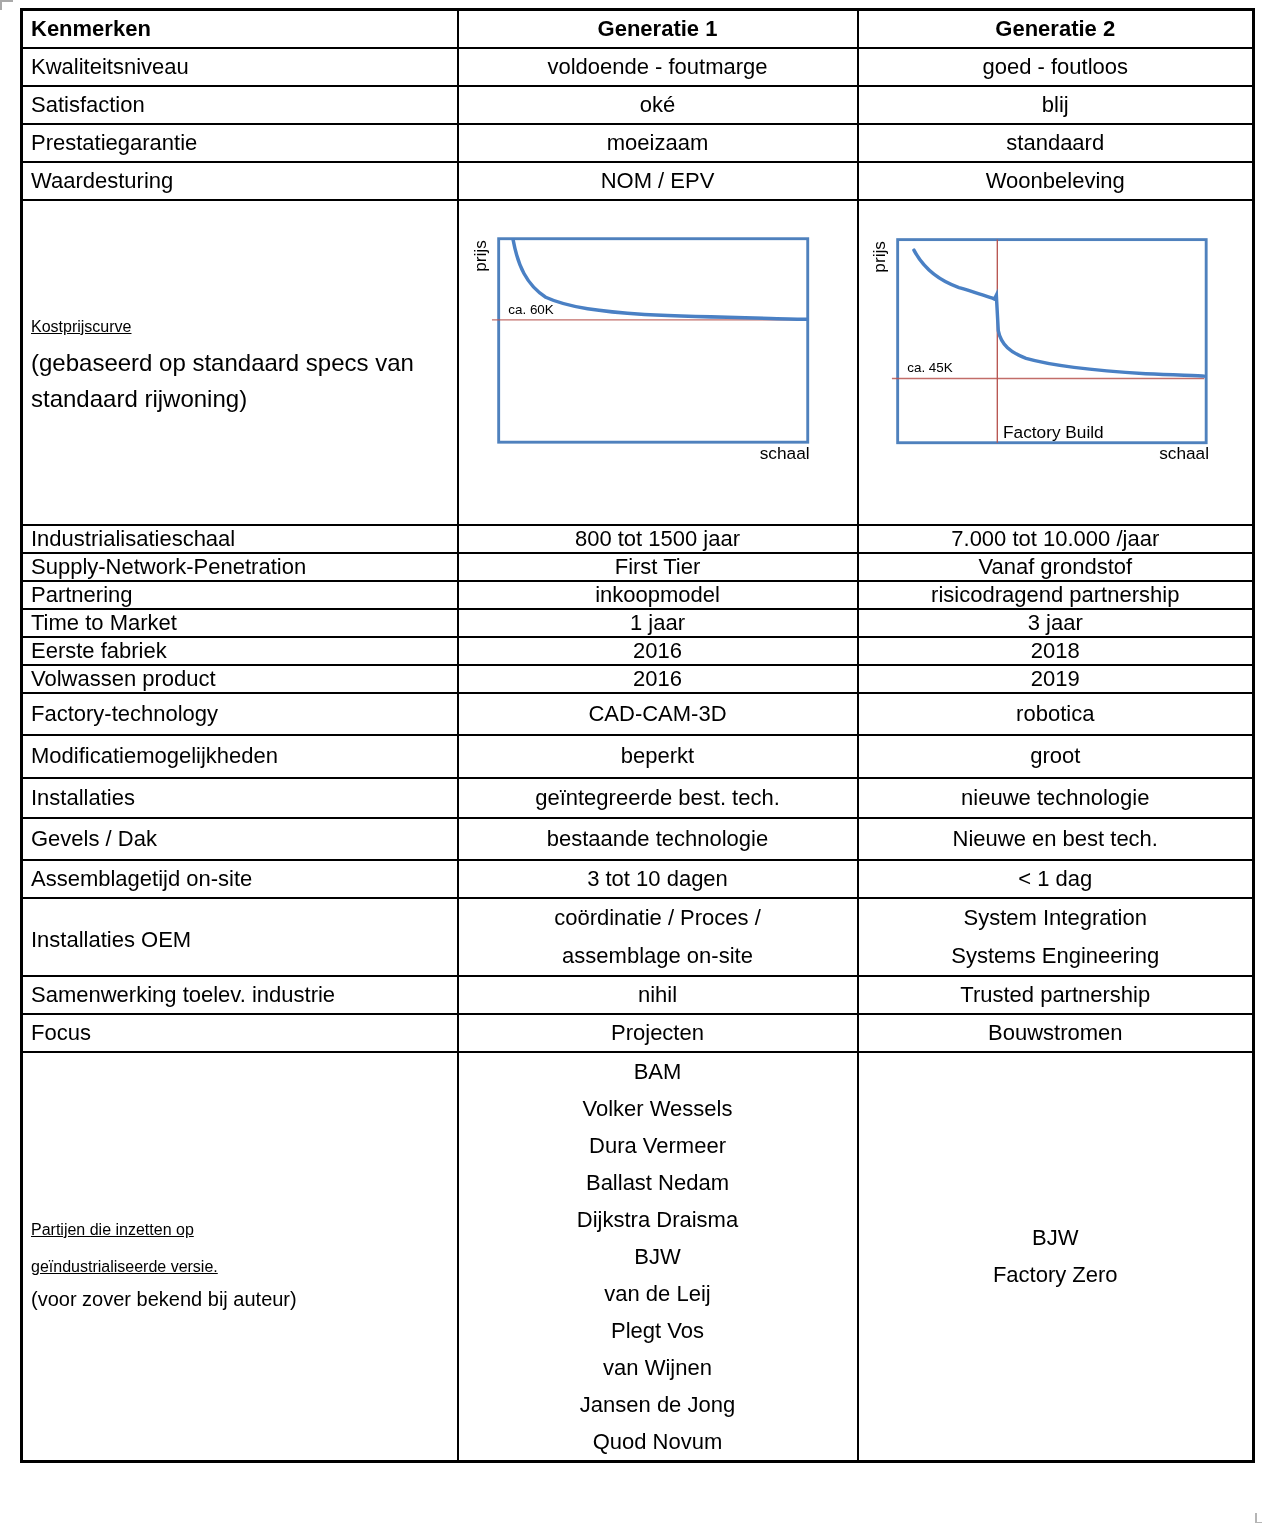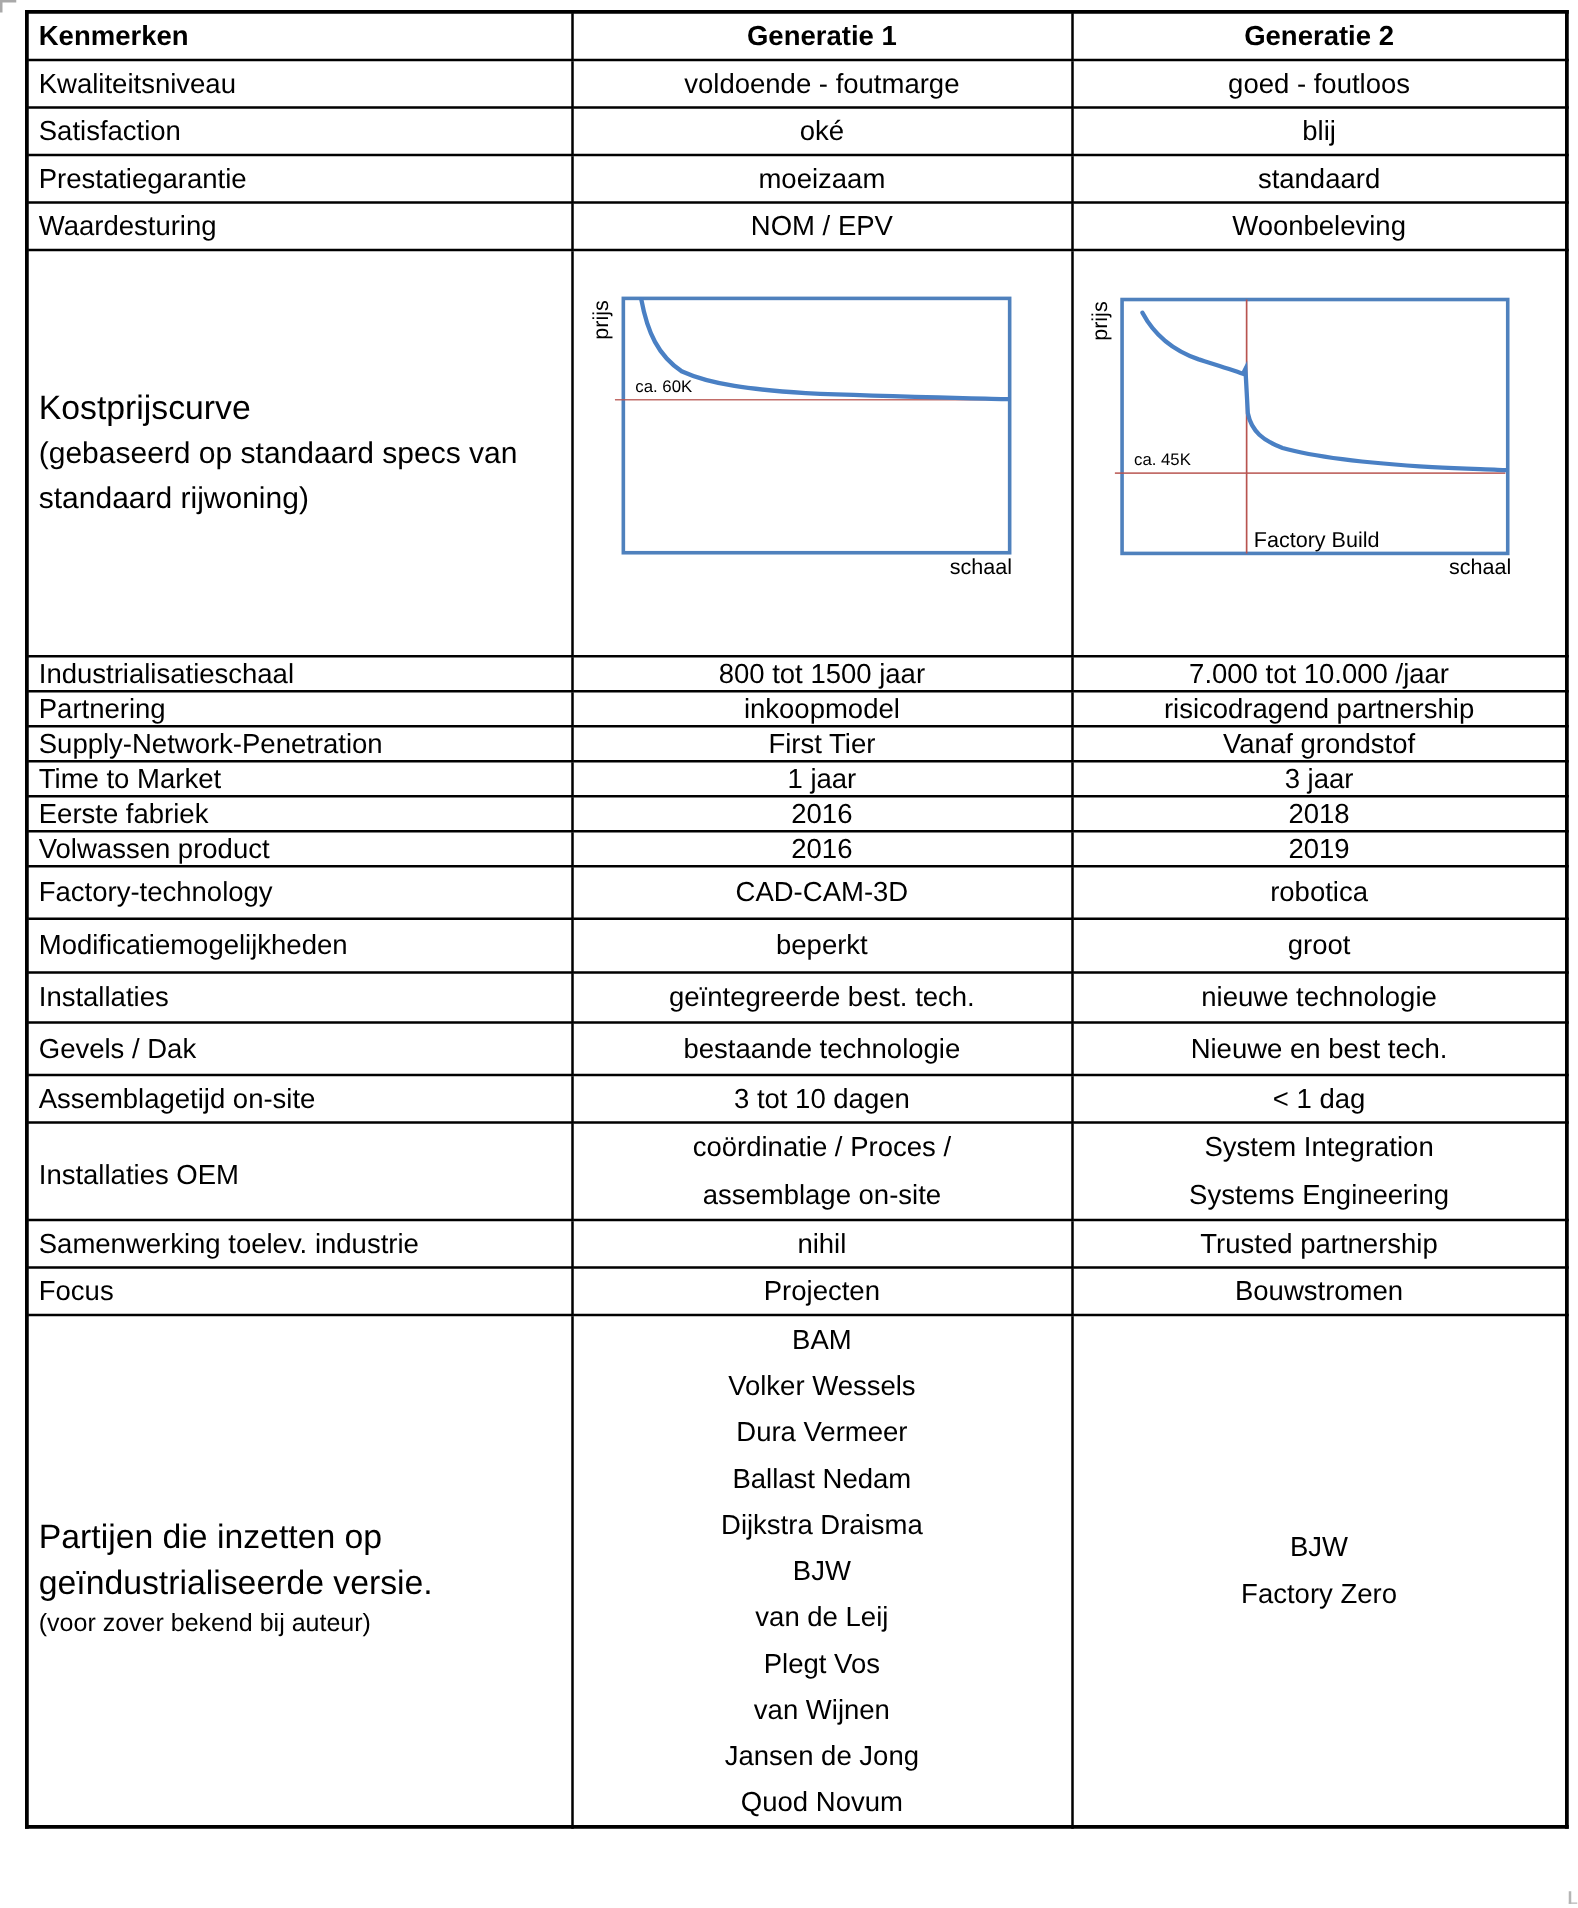--- a/index.html
+++ b/index.html
@@ -21,21 +21,21 @@
   }
   th { font-weight:bold; }
   th.left, td.label-col { text-align:left; }
   td.val, th.center { text-align:center; }
   tr.h38 { height:38px; } tr.h39 { height:27px; } tr.h40 { height:40px; }
   tr.h42 { height:42px; } tr.h43 { height:43px; } tr.h78 { height:78px; }
   tr.chart-row { height:325px; }
   tr.partijen-row { height:400px; }
   td.top { vertical-align:top; }
   td.chart-cell { padding:0; vertical-align:top; }
-  .rowlabel-main { font-size:27px; line-height:37px; }
+  .rowlabel-main { font-size:16px; line-height:37px;text-decoration:underline; }
   .rowlabel-sub div { font-size:24px; line-height:36px; font-weight:normal; }
   .rowlabel-note { font-size:20px; line-height:28px; }
   td.list-cell { padding-top:2px; }
   td.list-cell .lines div { line-height:37px;text-align:center; }
   td.kern-cell .lines div { line-height:38px; }
   svg { display:block; }
   
   .artifact-tl {
     position:absolute; left:0px; top:0px; width:11px; height:8px;
     border-left:2px solid #a9a9a9; border-top:2px solid #a9a9a9;
@@ -122,29 +122,29 @@
     </td>
   </tr>
 
   <tr class="h39">
     <td class="label-col">Industrialisatieschaal</td>
     <td class="val">800 tot 1500 jaar</td>
     <td class="val">7.000 tot 10.000 /jaar</td>
   </tr>
 
   <tr class="h39">
+    <td class="label-col">Supply-Network-Penetration</td>
+    <td class="val">First Tier</td>
+    <td class="val">Vanaf grondstof</td>
+  </tr>
+
+  <tr class="h39">
     <td class="label-col">Partnering</td>
     <td class="val">inkoopmodel</td>
     <td class="val">risicodragend partnership</td>
-  </tr>
-
-  <tr class="h39">
-    <td class="label-col">Supply-Network-Penetration</td>
-    <td class="val">First Tier</td>
-    <td class="val">Vanaf grondstof</td>
   </tr>
 
   <tr class="h39">
     <td class="label-col">Time to Market</td>
     <td class="val">1 jaar</td>
     <td class="val">3 jaar</td>
   </tr>
 
   <tr class="h39">
     <td class="label-col">Eerste fabriek</td>

